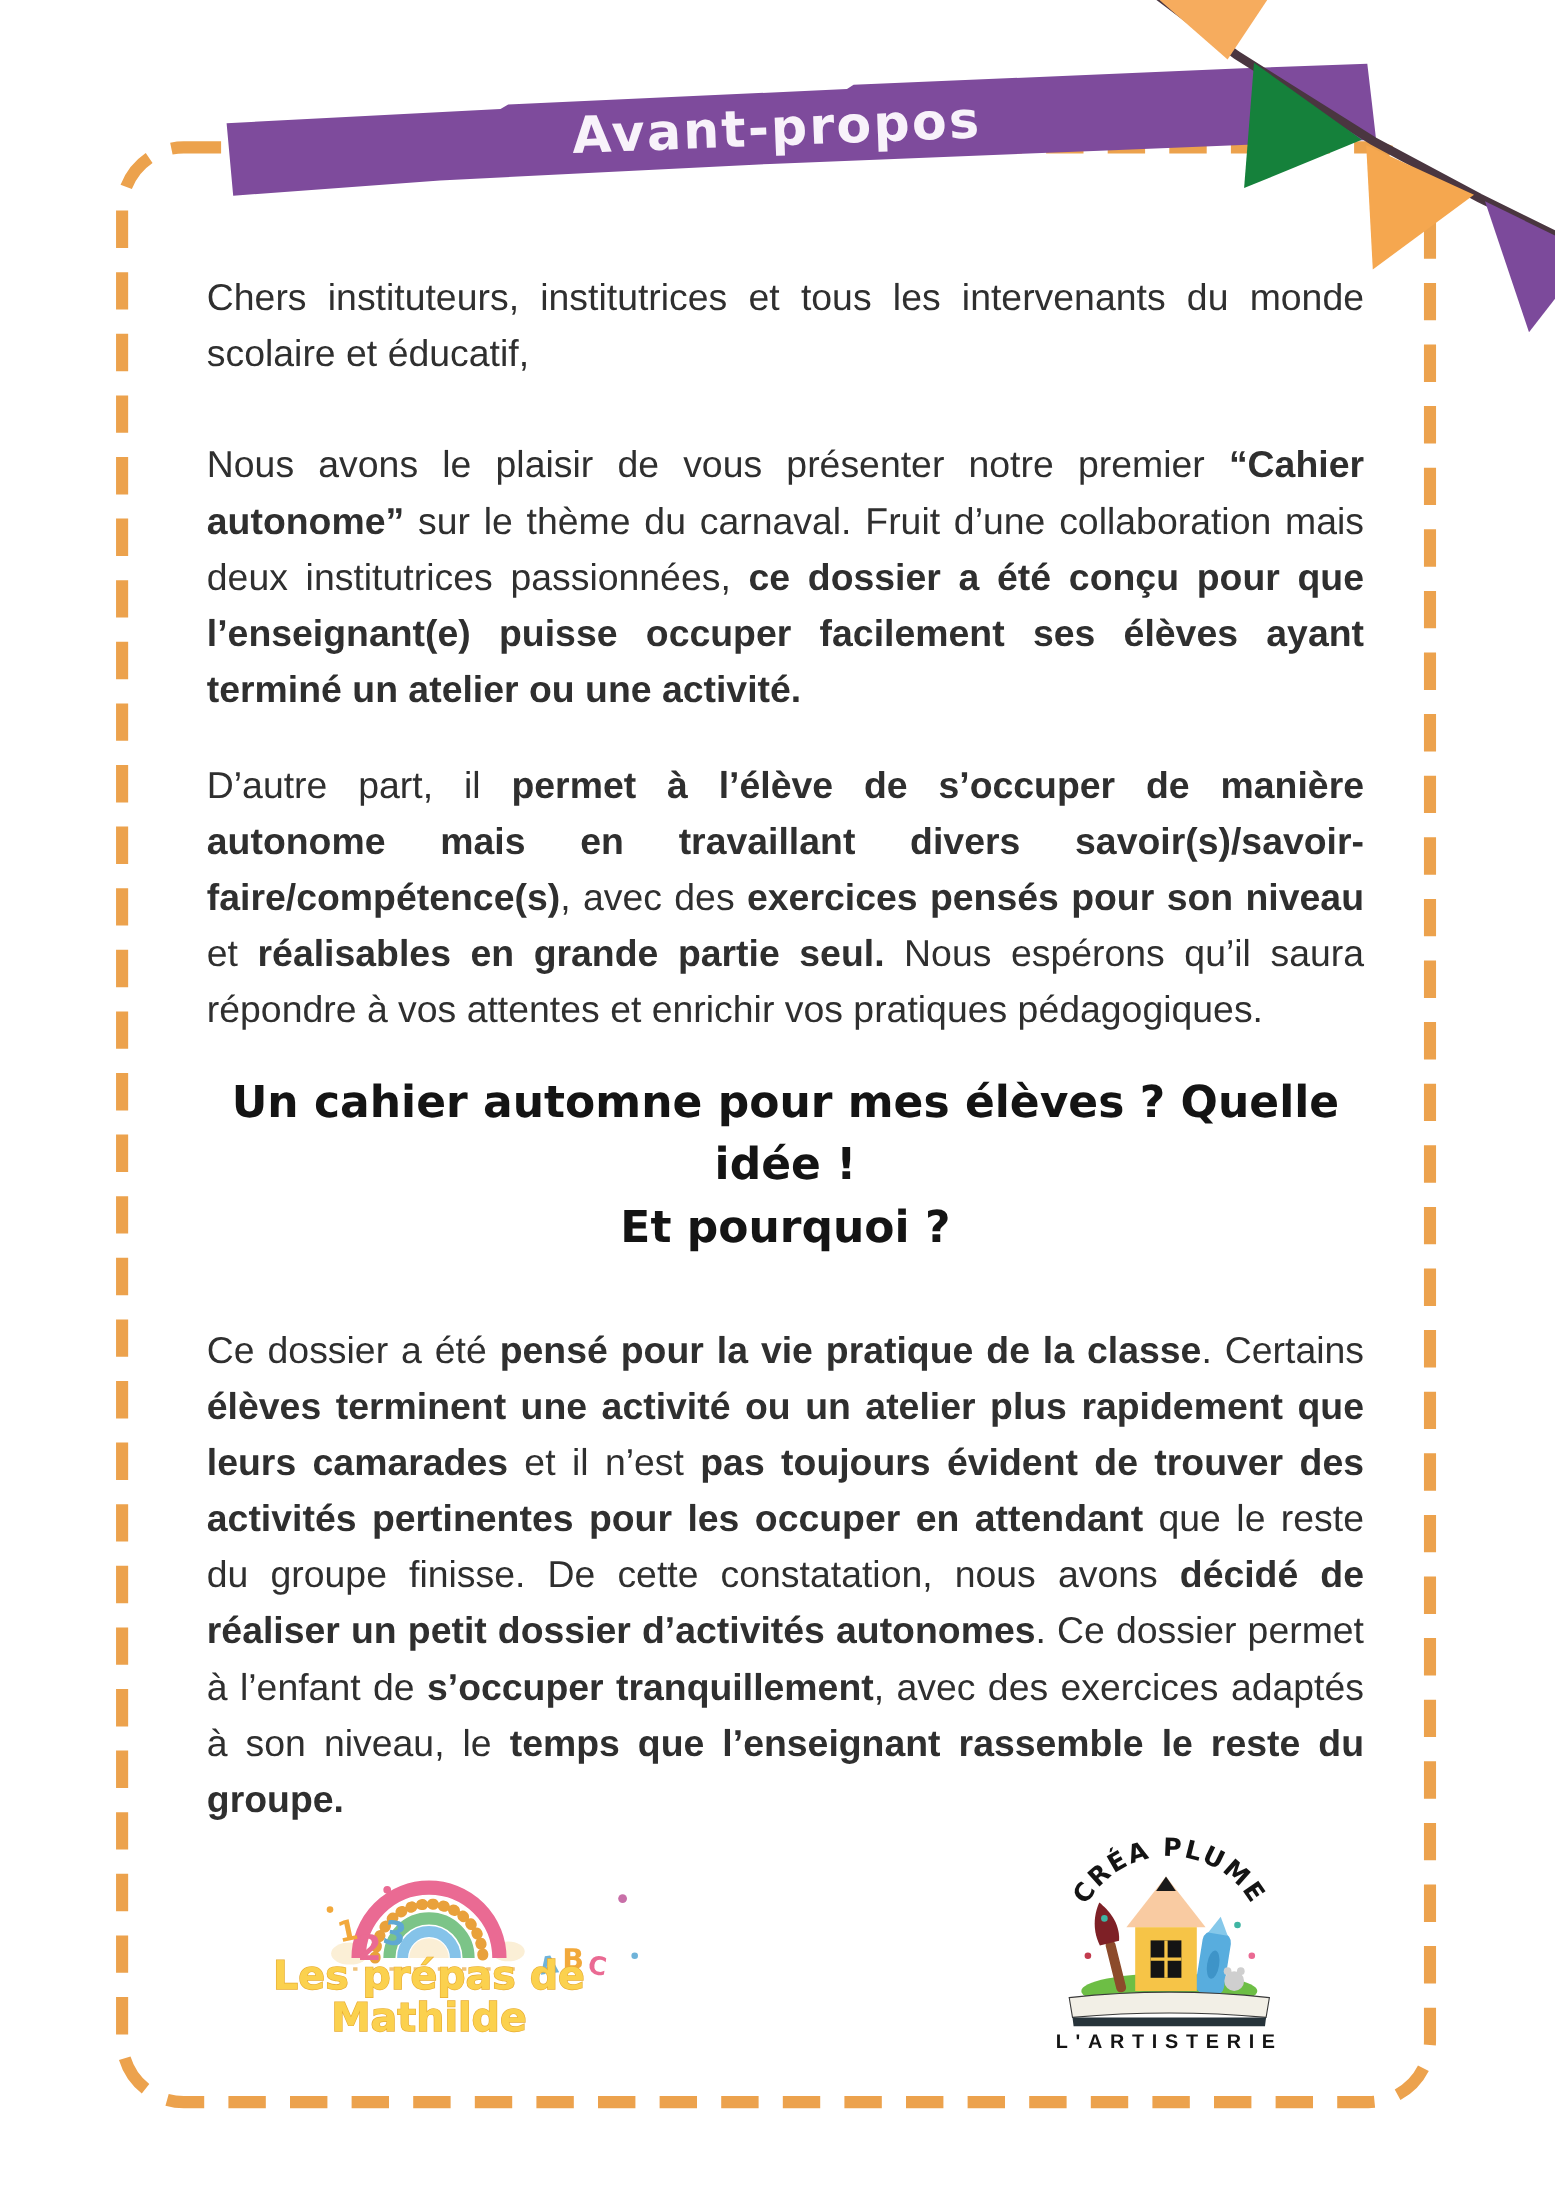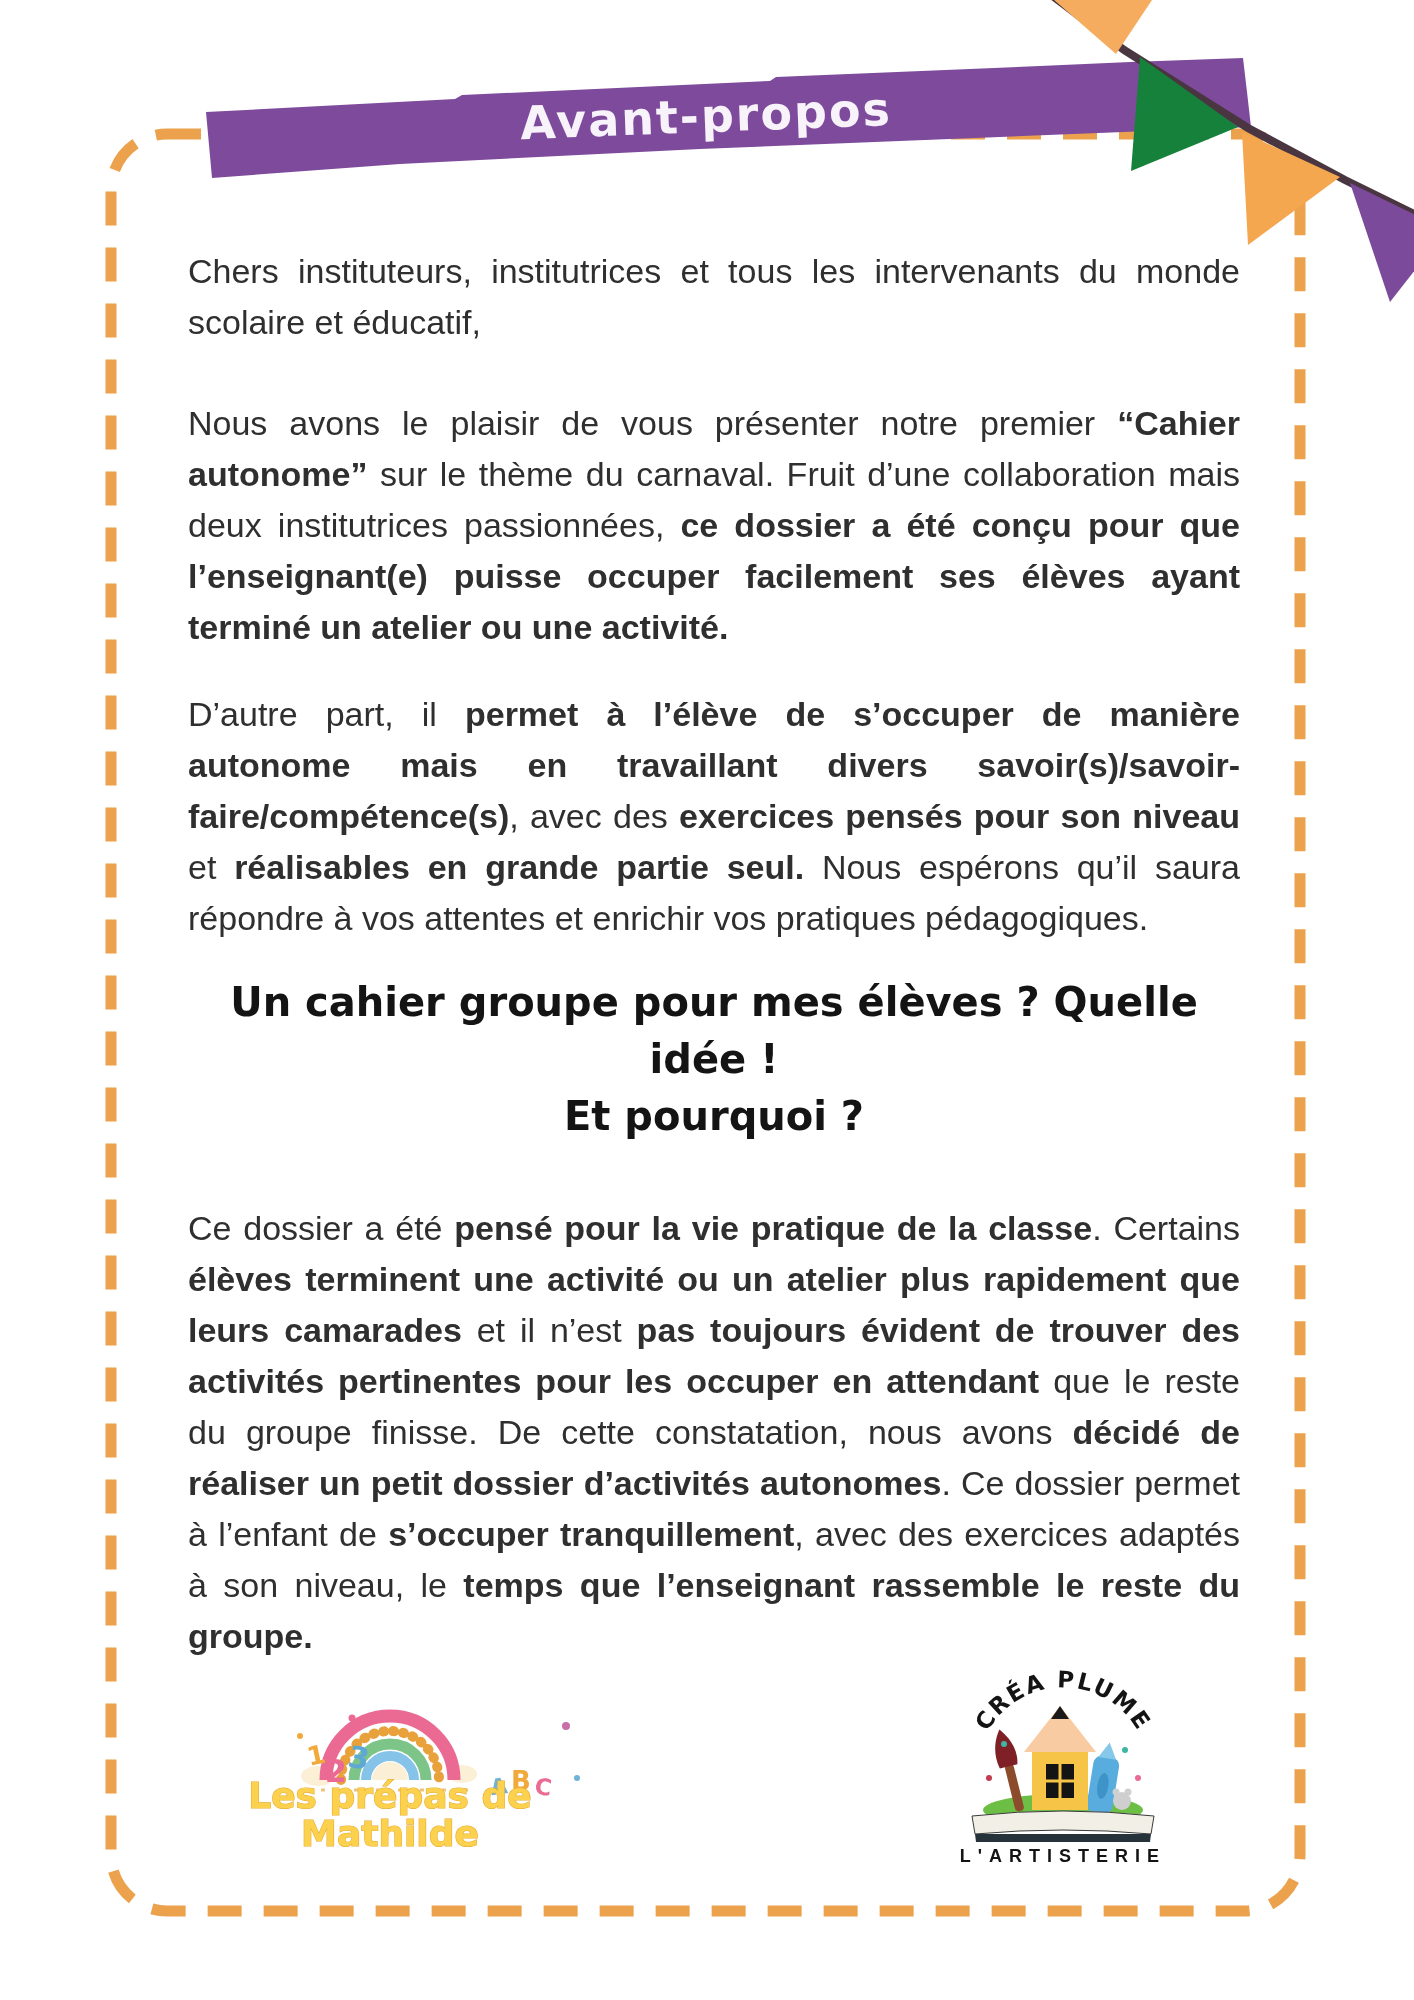--- a/index.html
+++ b/index.html
@@ -84,21 +84,21 @@
     <polygon class="flag-p" points="1350,183 1446,230 1390,302"></polygon>
   </svg>
 
   <div class="banner-title">Avant-propos</div>
 
   <div class="text-flow">
     <p class="para p1"><span>Chers instituteurs, institutrices et tous les intervenants du monde scolaire et éducatif,</span></p>
     <p class="para p2"><span>Nous avons le plaisir de vous présenter notre premier </span><span class="b">“Cahier autonome”</span><span> sur le thème du carnaval. Fruit d’une collaboration mais deux institutrices passionnées, </span><span class="b">ce dossier a été conçu pour que l’enseignant(e) puisse occuper facilement ses élèves ayant terminé un atelier ou une activité.</span></p>
     <p class="para p3"><span>D’autre part, il </span><span class="b">permet à l’élève de s’occuper de manière autonome mais en travaillant divers savoir(s)/savoir-faire/compétence(s)</span><span>, avec des </span><span class="b">exercices pensés pour son niveau</span><span> et </span><span class="b">réalisables en grande partie seul.</span><span> Nous espérons qu’il saura répondre à vos attentes et enrichir vos pratiques pédagogiques.</span></p>
     <div class="heading">
-      <div>Un cahier groupe pour mes élèves ? Quelle idée !</div>
+      <div>Un cahier automne pour mes élèves ? Quelle idée !</div>
       <div>Et pourquoi ?</div>
     </div>
     <p class="para p4"><span>Ce dossier a été </span><span class="b">pensé pour la vie pratique de la classe</span><span>. Certains </span><span class="b">élèves terminent une activité ou un atelier plus rapidement que leurs camarades</span><span> et il n’est </span><span class="b">pas toujours évident de trouver des activités pertinentes pour les occuper en attendant</span><span> que le reste du groupe finisse. De cette constatation, nous avons </span><span class="b">décidé de réaliser un petit dossier d’activités autonomes</span><span>. Ce dossier permet à l’enfant de </span><span class="b">s’occuper tranquillement</span><span>, avec des exercices adaptés à son niveau, le </span><span class="b">temps que l’enseignant rassemble le reste du groupe.</span></p>
   </div>
 
   <svg class="logos-svg" width="1414" height="240" viewBox="0 0 1414 240">
 
     <g>
       <ellipse class="cream-fill" cx="318" cy="116" rx="17" ry="10"></ellipse>
       <ellipse class="cream-fill" cx="462" cy="114" rx="15" ry="9"></ellipse>

